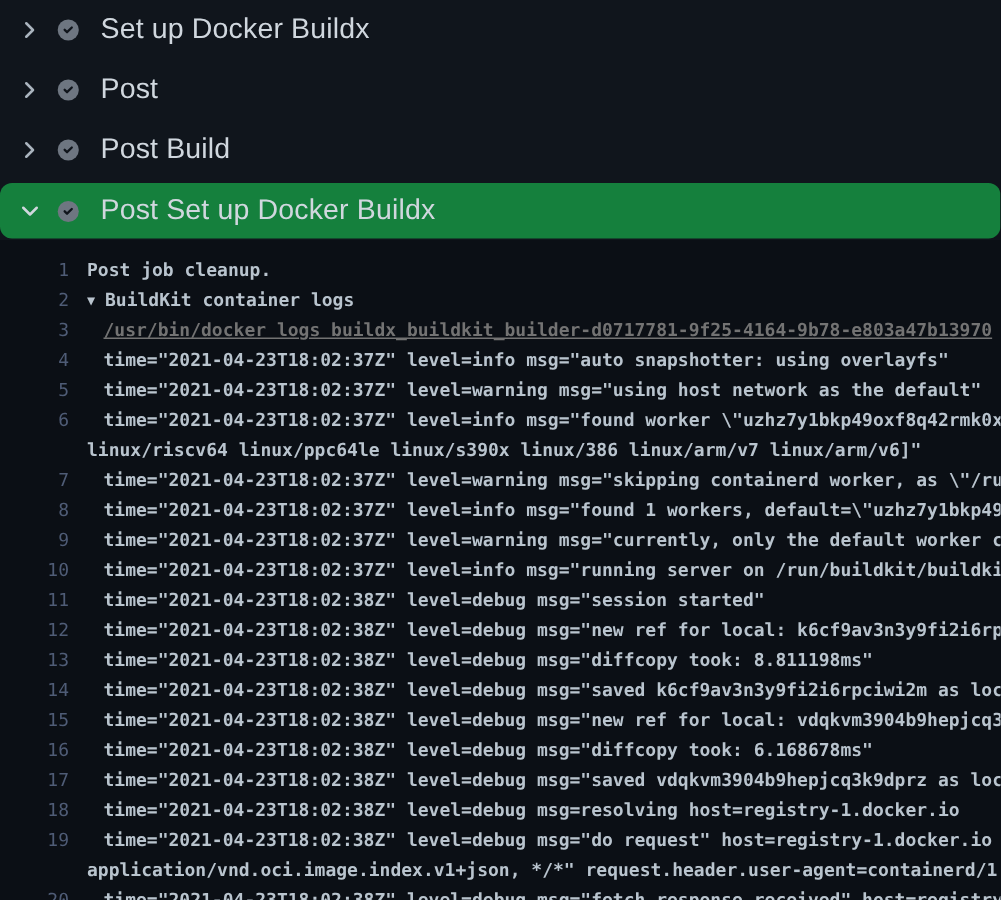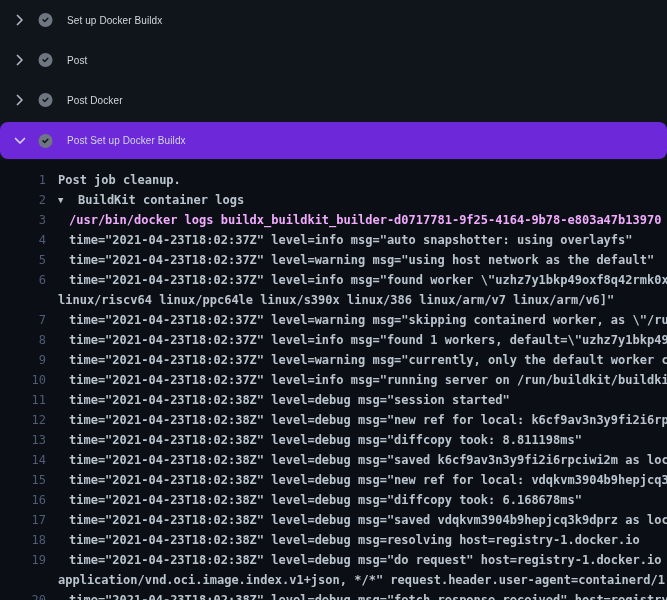--- a/index.html
+++ b/index.html
@@ -8,45 +8,45 @@
     background:#10151c;
     font-family:"Liberation Sans", sans-serif;
     -webkit-font-smoothing:antialiased;
   }
   .steps-list{width:667px;}
   .step-row{
     height:40px;display:flex;align-items:center;
     padding-left:12px;box-sizing:border-box;cursor:pointer;
   }
   .step-row.expanded{
-    background:#6d28d9;border-radius:8px;height:37px;margin-top:2px;
+    background:#15803d;border-radius:8px;height:37px;margin-top:2px;
   }
   .chev{width:16px;height:16px;display:flex;align-items:center;justify-content:center;flex:0 0 16px;margin-right:10px;}
   .statusicon{width:15px;height:15px;display:flex;align-items:center;justify-content:center;flex:0 0 15px;margin-right:14px;}
-  .step-label{font-size:10px;color:#d0d7de;letter-spacing:.1px;}
+  .step-label{font-size:19px;color:#d0d7de;letter-spacing:.1px;}
   .log-section{
     position:absolute;top:160px;left:0;width:667px;height:440px;
     background:#0b0f15;overflow:hidden;
   }
   .log-body{
     padding-top:10px;
     font-family:"DejaVu Sans Mono","Liberation Mono",monospace;
     font-size:12px;line-height:20px;white-space:pre;
   }
   .log-row{height:20px;display:flex;overflow:hidden;}
   .ln{
     flex:0 0 46px;width:46px;text-align:right;color:#4f5c76;
     user-select:none;cursor:pointer;
   }
   .txt{color:#b9c4ce;font-weight:bold;}
   .txt.ind0{margin-left:12px;}
   .txt.ind1{margin-left:23px;}
-  .txt.command{color:#f0abfc;font-weight:bold;}
+  .txt.command{color:#737373;font-weight:bold;text-decoration:underline;}
   .tri{color:#b9c4ce;display:inline-block;width:12px;font-size:9px;vertical-align:1px;}
-  .group-label{cursor:pointer;margin-left:8px;}
+  .group-label{cursor:pointer;}
 </style>
 </head>
 <body>
 
 <div class="steps-list">
     <div class="step-row">
       <span class="chev">
         <svg width="16" height="16" viewBox="0 0 16 16">
           <path d="M5.5 3.5 L10 8 L5.5 12.5" fill="none" stroke="#aab4be" stroke-width="1.7" stroke-linecap="round" stroke-linejoin="round"></path>
         </svg>
@@ -78,21 +78,21 @@
         <svg width="16" height="16" viewBox="0 0 16 16">
           <path d="M5.5 3.5 L10 8 L5.5 12.5" fill="none" stroke="#aab4be" stroke-width="1.7" stroke-linecap="round" stroke-linejoin="round"></path>
         </svg>
       </span>
       <span class="statusicon">
         <svg width="16" height="16" viewBox="0 0 16 16">
           <circle cx="8" cy="8" r="7.5" fill="#6e7681"></circle>
           <path d="M11.1 5.6a.8.8 0 0 1 0 1.13l-3.4 3.4a.8.8 0 0 1-1.13 0L4.9 8.46a.8.8 0 1 1 1.13-1.13l1.1 1.1 2.84-2.83a.8.8 0 0 1 1.13 0z" fill="#10151c"></path>
         </svg>
       </span>
-      <span class="step-label">Post Docker</span>
+      <span class="step-label">Post Build</span>
     </div>
     <div class="step-row expanded">
       <span class="chev">
         <svg width="16" height="16" viewBox="0 0 16 16">
           <path d="M3.5 5.5 L8 10 L12.5 5.5" fill="none" stroke="#d0d7de" stroke-width="1.7" stroke-linecap="round" stroke-linejoin="round"></path>
         </svg>
       </span>
       <span class="statusicon">
         <svg width="16" height="16" viewBox="0 0 16 16">
           <circle cx="8" cy="8" r="7.5" fill="#6e7681"></circle>

